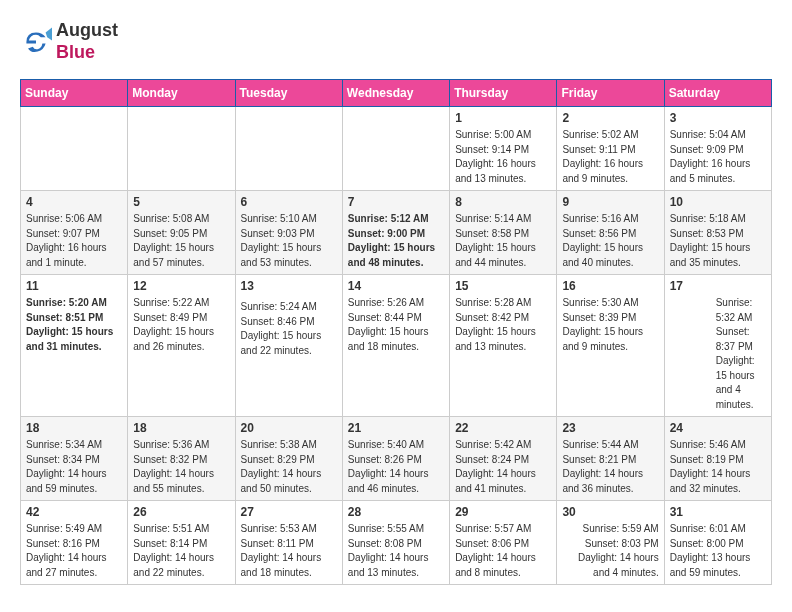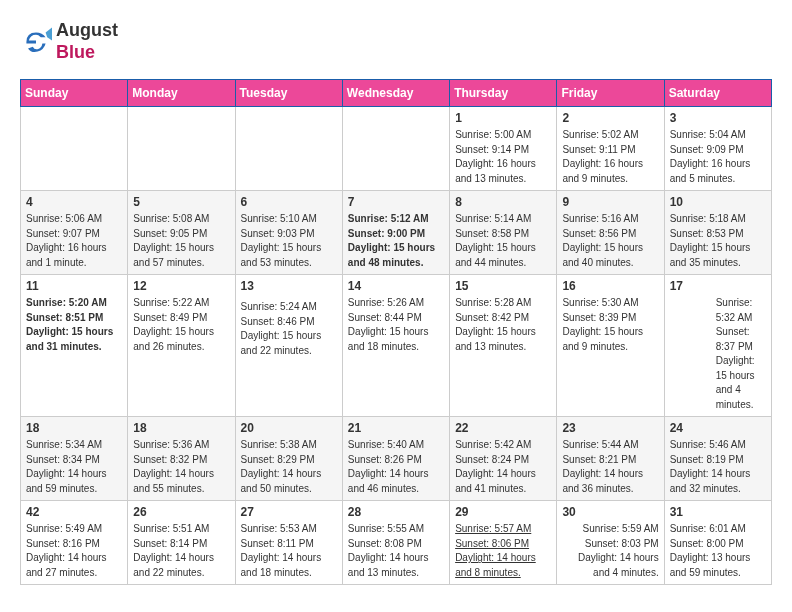--- a/index.html
+++ b/index.html
@@ -320,21 +320,21 @@
         </td>
         <td>
           <div class="day-number">28</div>
           <div class="day-info" style="white-space: pre-line;">Sunrise: 5:55 AM
 Sunset: 8:08 PM
 Daylight: 14 hours
 and 13 minutes.</div>
         </td>
         <td>
           <div class="day-number">29</div>
-          <div class="day-info" style="white-space: pre-line; text-decoration: underline;">Sunrise: 5:57 AM
+          <div class="day-info" style="white-space: pre-line;">Sunrise: 5:57 AM
 Sunset: 8:06 PM
 Daylight: 14 hours
 and 8 minutes.</div>
         </td>
         <td>
           <div class="day-number">30</div>
           <div class="day-info" style="white-space: pre-line; text-align: right;">Sunrise: 5:59 AM
 Sunset: 8:03 PM
 Daylight: 14 hours
 and 4 minutes.</div>

